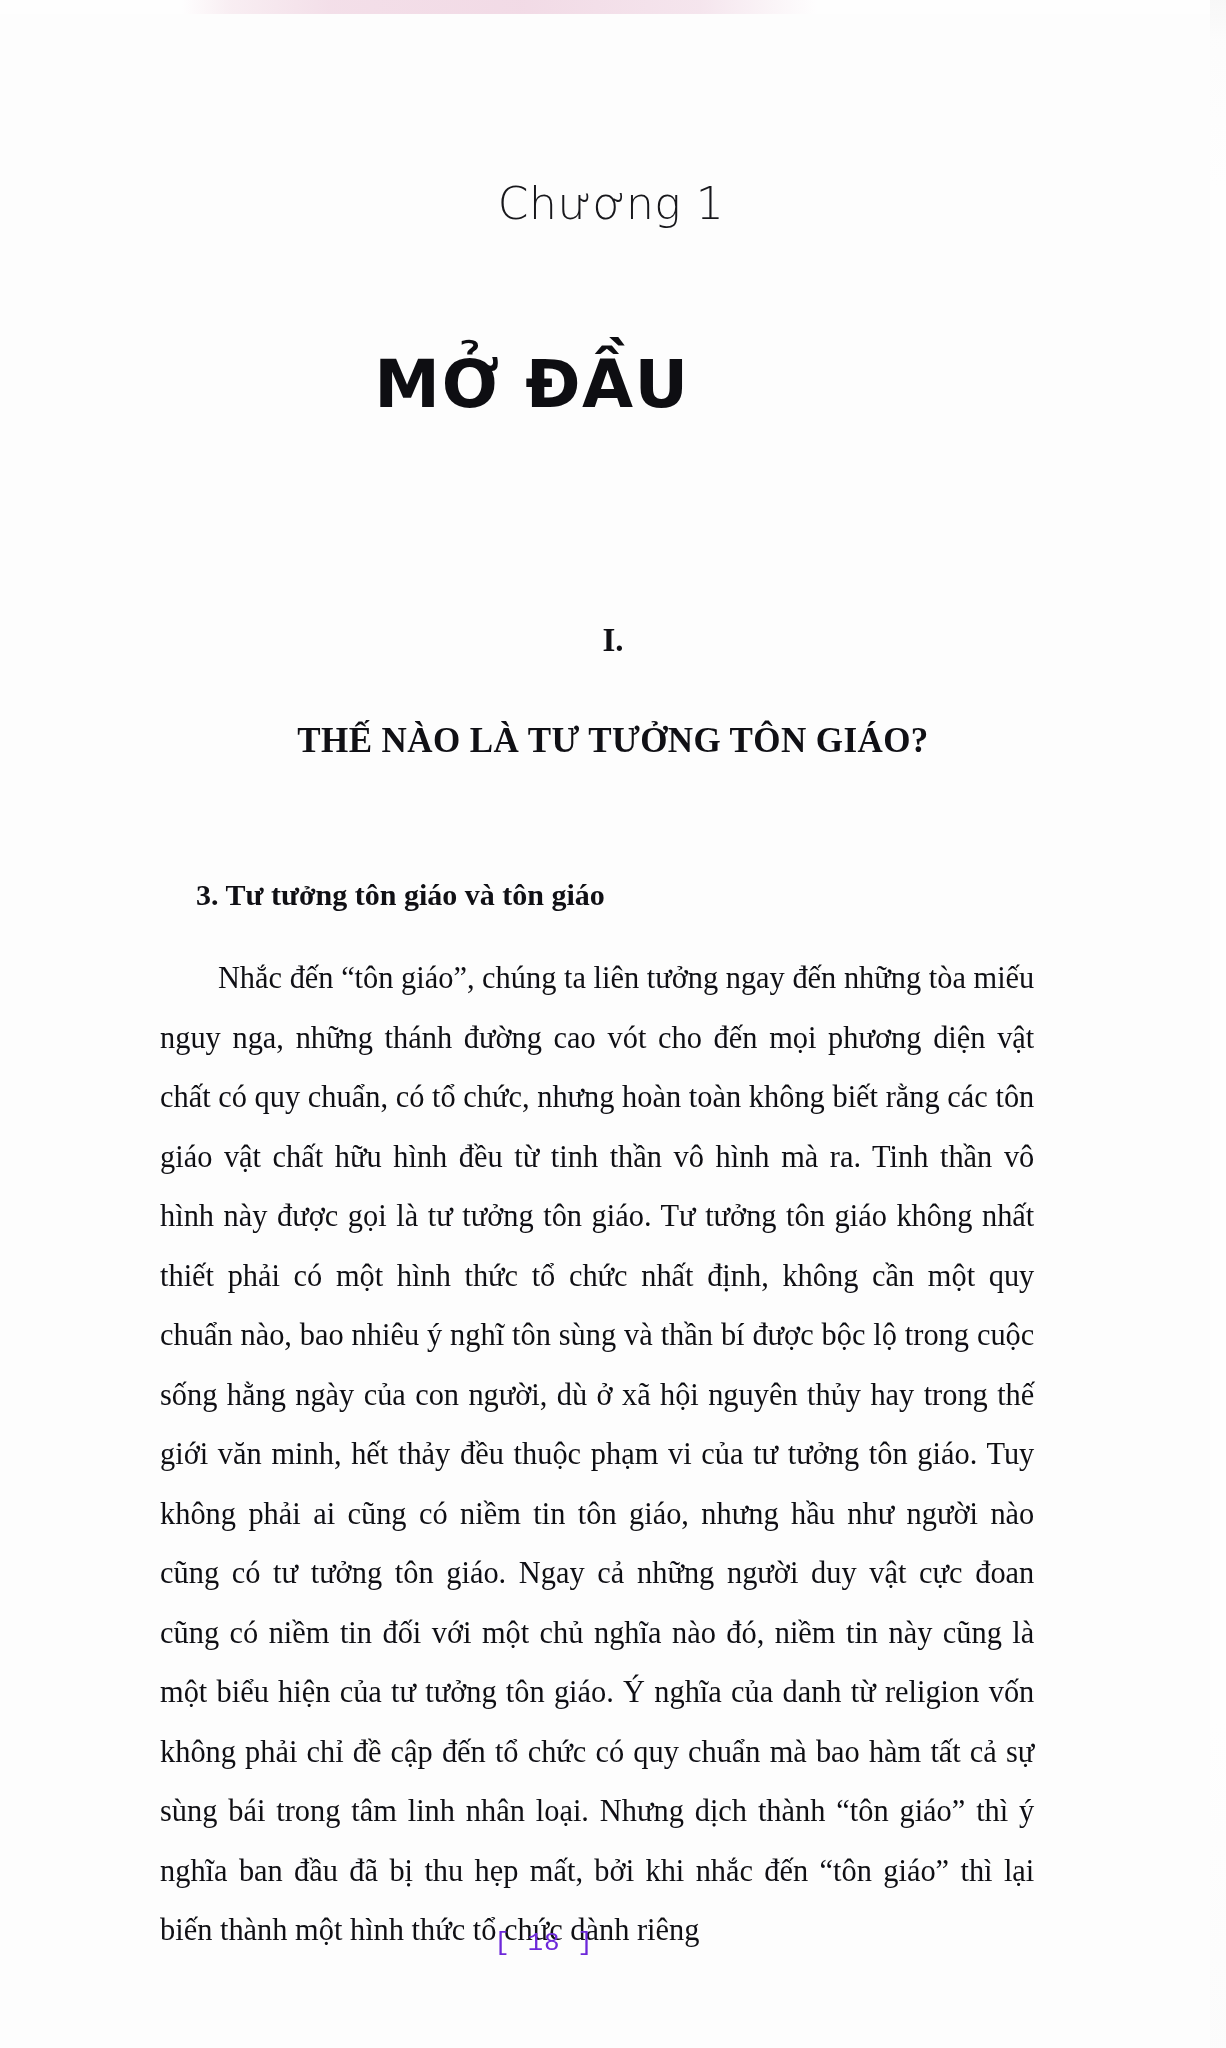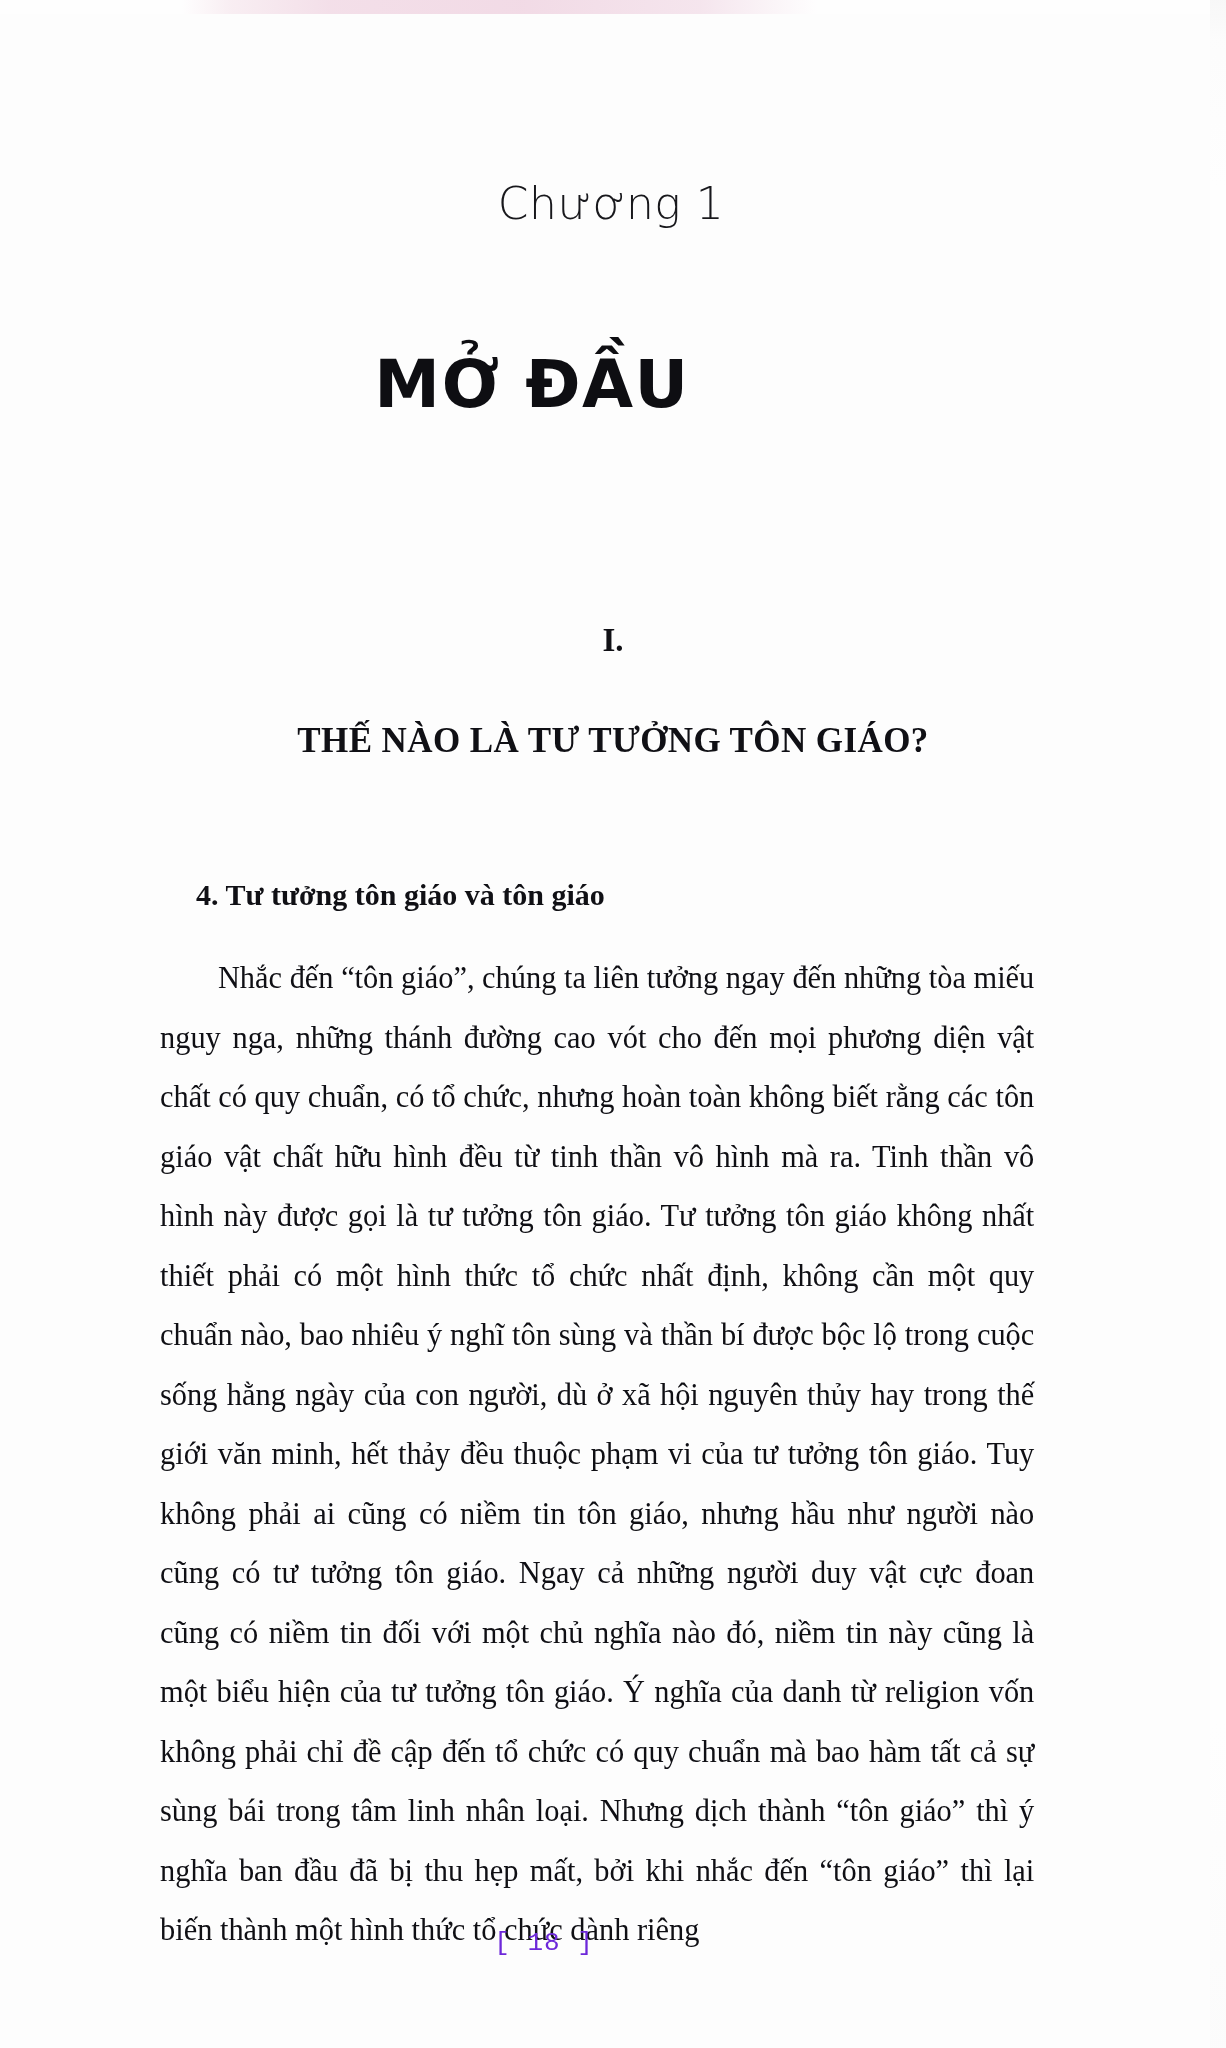--- a/index.html
+++ b/index.html
@@ -157,21 +157,21 @@
   <div class="content">
 
     <div class="chapter-label">Chương 1</div>
 
     <h1 class="chapter-title">MỞ ĐẦU</h1>
 
     <div class="section-numeral">I.</div>
 
     <h2 class="section-heading">THẾ NÀO LÀ TƯ TƯỞNG TÔN GIÁO?</h2>
 
-    <h3 class="subsection-heading">4. Tư tưởng tôn giáo và tôn giáo</h3>
+    <h3 class="subsection-heading">3. Tư tưởng tôn giáo và tôn giáo</h3>
 
     <div class="body-block">
       <p class="body-para">Nhắc đến “tôn giáo”, chúng ta liên tưởng ngay đến những tòa miếu nguy nga, những thánh đường cao vót cho đến mọi phương diện vật chất có quy chuẩn, có tổ chức, nhưng hoàn toàn không biết rằng các tôn giáo vật chất hữu hình đều từ tinh thần vô hình mà ra. Tinh thần vô hình này được gọi là tư tưởng tôn giáo. Tư tưởng tôn giáo không nhất thiết phải có một hình thức tổ chức nhất định, không cần một quy chuẩn nào, bao nhiêu ý nghĩ tôn sùng và thần bí được bộc lộ trong cuộc sống hằng ngày của con người, dù ở xã hội nguyên thủy hay trong thế giới văn minh, hết thảy đều thuộc phạm vi của tư tưởng tôn giáo. Tuy không phải ai cũng có niềm tin tôn giáo, nhưng hầu như người nào cũng có tư tưởng tôn giáo. Ngay cả những người duy vật cực đoan cũng có niềm tin đối với một chủ nghĩa nào đó, niềm tin này cũng là một biểu hiện của tư tưởng tôn giáo. Ý nghĩa của danh từ religion vốn không phải chỉ đề cập đến tổ chức có quy chuẩn mà bao hàm tất cả sự sùng bái trong tâm linh nhân loại. Nhưng dịch thành “tôn giáo” thì ý nghĩa ban đầu đã bị thu hẹp mất, bởi khi nhắc đến “tôn giáo” thì lại biến thành một hình thức tổ chức dành riêng</p>
     </div>
 
     <div class="page-number">[ 18 ]</div>
 
   </div>
 </div>
 

